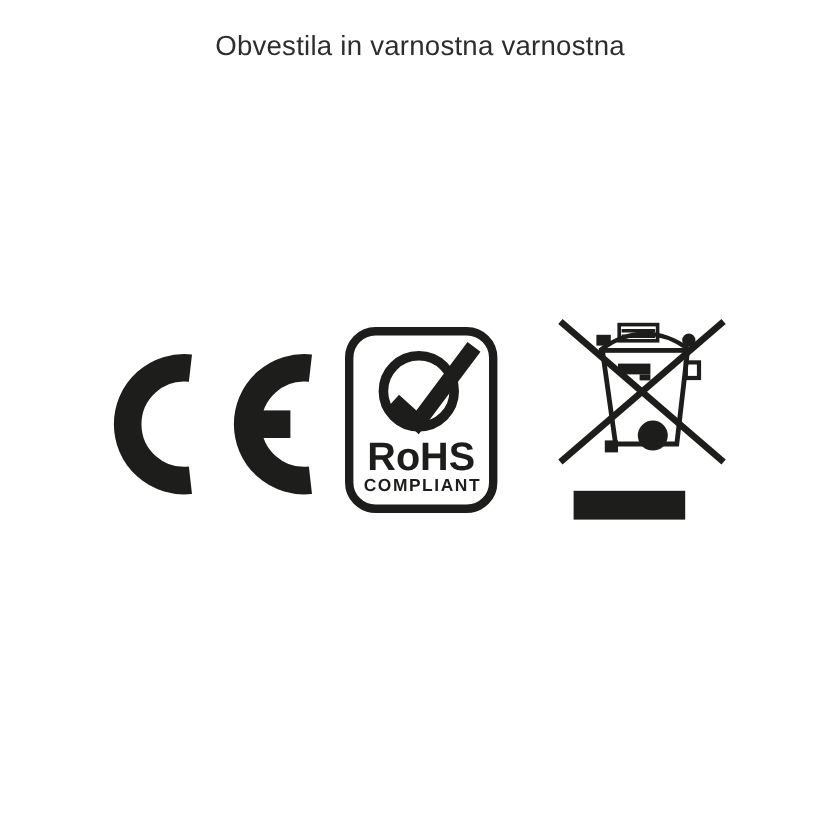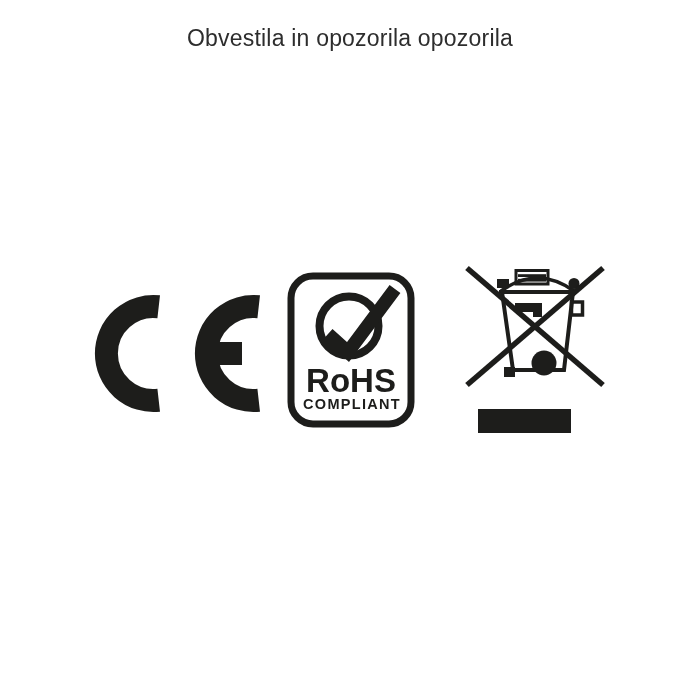--- a/index.html
+++ b/index.html
@@ -48,21 +48,21 @@
     font-size: 14.5px;
     letter-spacing: 1.3px;
     fill: #1d1d1b;
   }
 </style>
 </head>
 <body>
 
 <div class="stage">
 
-  <h1 class="page-title">Obvestila in opozorila opozorila</h1>
+  <h1 class="page-title">Obvestila in varnostna varnostna</h1>
 
   <div>
 
     <svg class="mark ce-mark" width="175" height="125" viewBox="0 0 175 125" aria-hidden="true">
       <g>
         <path class="ink-stroke" stroke-width="23" stroke-linecap="butt" d="M 68.7 16.8 A 47 47 0 1 0 68.7 110.2"></path>
       </g>
       <g>
         <path class="ink-stroke" stroke-width="23" stroke-linecap="butt" d="M 168.7 16.8 A 47 47 0 1 0 168.7 110.2"></path>
         <rect class="ink-fill" x="112" y="52" width="40" height="23"></rect>

